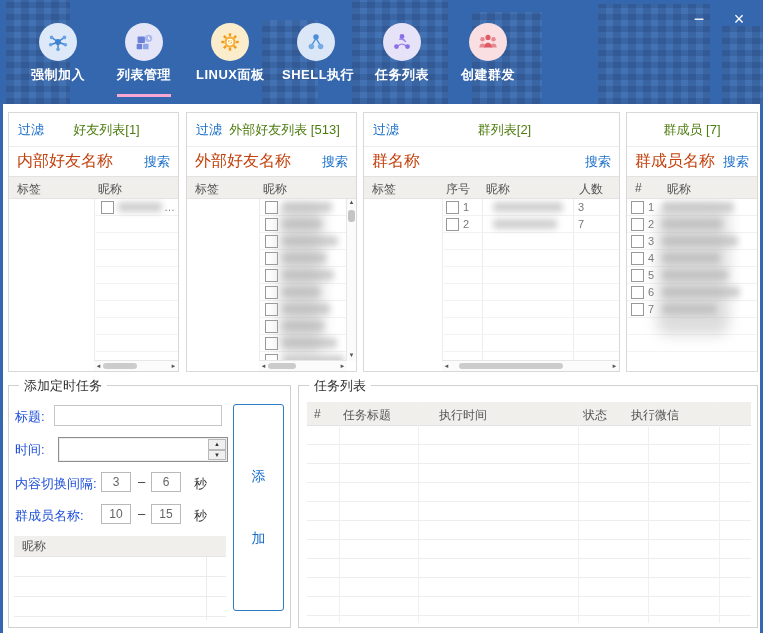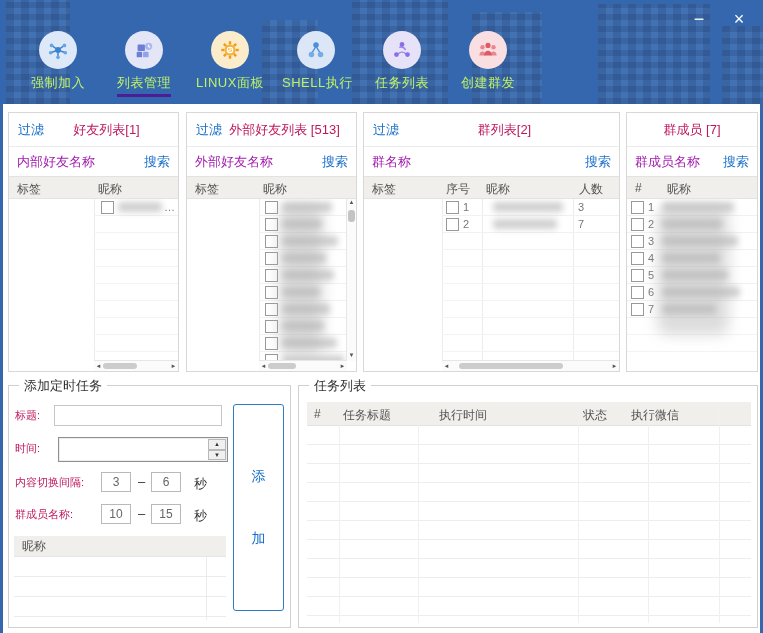--- a/index.html
+++ b/index.html
@@ -10,41 +10,41 @@
   .titlebar{position:absolute;top:0;left:0;right:0;height:104px;background:#3467ae;overflow:hidden}
   .bld{position:absolute;bottom:0;background-color:rgba(255,255,255,.08);
        background-image:repeating-linear-gradient(90deg, rgba(22,48,96,.20) 0 8px, transparent 8px 15px),
                         repeating-linear-gradient(0deg, rgba(22,48,96,.20) 0 6px, transparent 6px 12px)}
   .win-controls{position:absolute;top:6px;right:10px;display:flex;gap:12px;z-index:5}
   .win-btn{width:28px;height:26px;color:#fff;display:flex;align-items:center;justify-content:center;
            font-size:18px;cursor:pointer}
   .tools{position:absolute;left:24px;bottom:7px;display:flex;gap:18px;z-index:4}
   .tool-item{width:68px;text-align:center;cursor:pointer}
   .tool-icon{width:38px;height:38px;border-radius:50%;margin:0 auto;display:flex;align-items:center;justify-content:center}
-  .tool-label{display:inline-block;margin-top:5px;color:#bef264;font-weight:normal;font-size:13px;white-space:nowrap;letter-spacing:.5px}
-  .tool-item.active .tool-label{border-bottom:3px solid #4c1d95;padding-bottom:2px}
+  .tool-label{display:inline-block;margin-top:5px;color:#ffffff;font-weight:bold;font-size:13px;white-space:nowrap;letter-spacing:.5px}
+  .tool-item.active .tool-label{border-bottom:3px solid #f9a8d4;padding-bottom:10px}
   .ic1{background:#dde9f8}.ic2{background:#e4e6f7}.ic3{background:#fbeccb}.ic4{background:#dbe7f7}
   .ic5{background:#e6e2f8}.ic6{background:#f9dee2}.ic7{background:#faecc8}
 
   
   .content{position:absolute;top:104px;left:0;right:0;bottom:0;background:#fff;
            border-left:3px solid #3467ae;border-right:3px solid #3467ae;box-sizing:border-box}
 
   .panel{position:absolute;top:8px;height:260px;border:1px solid #d8d8d8;background:#fff;
          display:flex;flex-direction:column;box-sizing:border-box}
   #panel-friends{left:5px;width:171px}
   #panel-external{left:183px;width:171px}
   #panel-groups{left:360px;width:257px}
   #panel-members{left:623px;width:132px}
 
   .panel-top{flex:0 0 33px;display:flex;align-items:center;padding:0 9px;border-bottom:1px solid #ececec}
   .link{color:#1a6fc9;font-size:13px;cursor:pointer}
-  .panel-title{flex:1;text-align:center;font-size:13px;color:#be185d}
+  .panel-title{flex:1;text-align:center;font-size:13px;color:#4d7c0f}
   .search-row{flex:0 0 29px;display:flex;align-items:center;padding:0 8px;border-bottom:1px solid #e2e2e2}
-  .search-input{flex:1;color:#a21caf;font-size:13px;cursor:text}
+  .search-input{flex:1;color:#c2410c;font-size:16px;cursor:text}
   .grid-header{flex:0 0 21px;background:#f1efec;border-bottom:1px solid #e3e3e3;position:relative;
                font-size:12px;color:#555}
   .gh{position:absolute;top:4px}
   .grid-body{flex:1;position:relative;overflow:hidden;background:#fff}
   .col-sep{position:absolute;top:0;bottom:0;width:1px;background:#ececec}
 
   .rows{position:absolute;top:0;bottom:10px;overflow:hidden}
   .row{height:16px;border-bottom:1px solid #f1f1f1;position:relative;display:flex;align-items:center}
   .row.empty{border-bottom:1px solid #f3f3f3}
   .cb{width:11px;height:11px;border:1px solid #999;background:#fff;flex:0 0 11px;margin-right:4px}
@@ -61,21 +61,21 @@
            display:flex;flex-direction:column;align-items:center}
   .vthumb{width:7px;height:12px;background:#c4c4c4;border-radius:3px;margin-top:2px;cursor:pointer}
   .vspace{flex:1}
 
   
   .gbox{position:absolute;border:1px solid #d0d0d0;background:#fff;box-sizing:border-box}
   .legend{position:absolute;top:-9px;left:10px;background:#fff;padding:0 5px;font-size:13px;color:#333}
   #task-form{left:5px;top:281px;width:283px;height:243px}
   #task-list{left:295px;top:281px;width:460px;height:243px}
 
-  .flabel{position:absolute;font-size:11px;color:#be185d}
+  .flabel{position:absolute;font-size:13px;color:#1d4ed8}
   #title-input{position:absolute;left:45px;top:19px;width:168px;height:21px;border:1px solid #c6c6c6;
                box-sizing:border-box;font-size:12px;padding:0 4px;outline:none}
   #time-spin{position:absolute;left:49px;top:51px;width:170px;height:25px;border:1px solid #8f8f8f;
              box-sizing:border-box;background:#fff;box-shadow:inset 0 0 0 1px #ededed}
   .spin-btns{position:absolute;top:1px;right:1px;bottom:1px;width:18px;display:flex;flex-direction:column}
   .spin{flex:1;background:#f0f0f0;border:1px solid #b9b9b9;display:flex;align-items:center;justify-content:center;
         font-size:6px;color:#333;cursor:pointer}
   .mini-input{position:absolute;width:30px;height:20px;border:1px solid #b9b9b9;box-sizing:border-box;
               text-align:center;font-size:12px;color:#666;outline:none}
   .dash{position:absolute;color:#333;font-size:13px}

